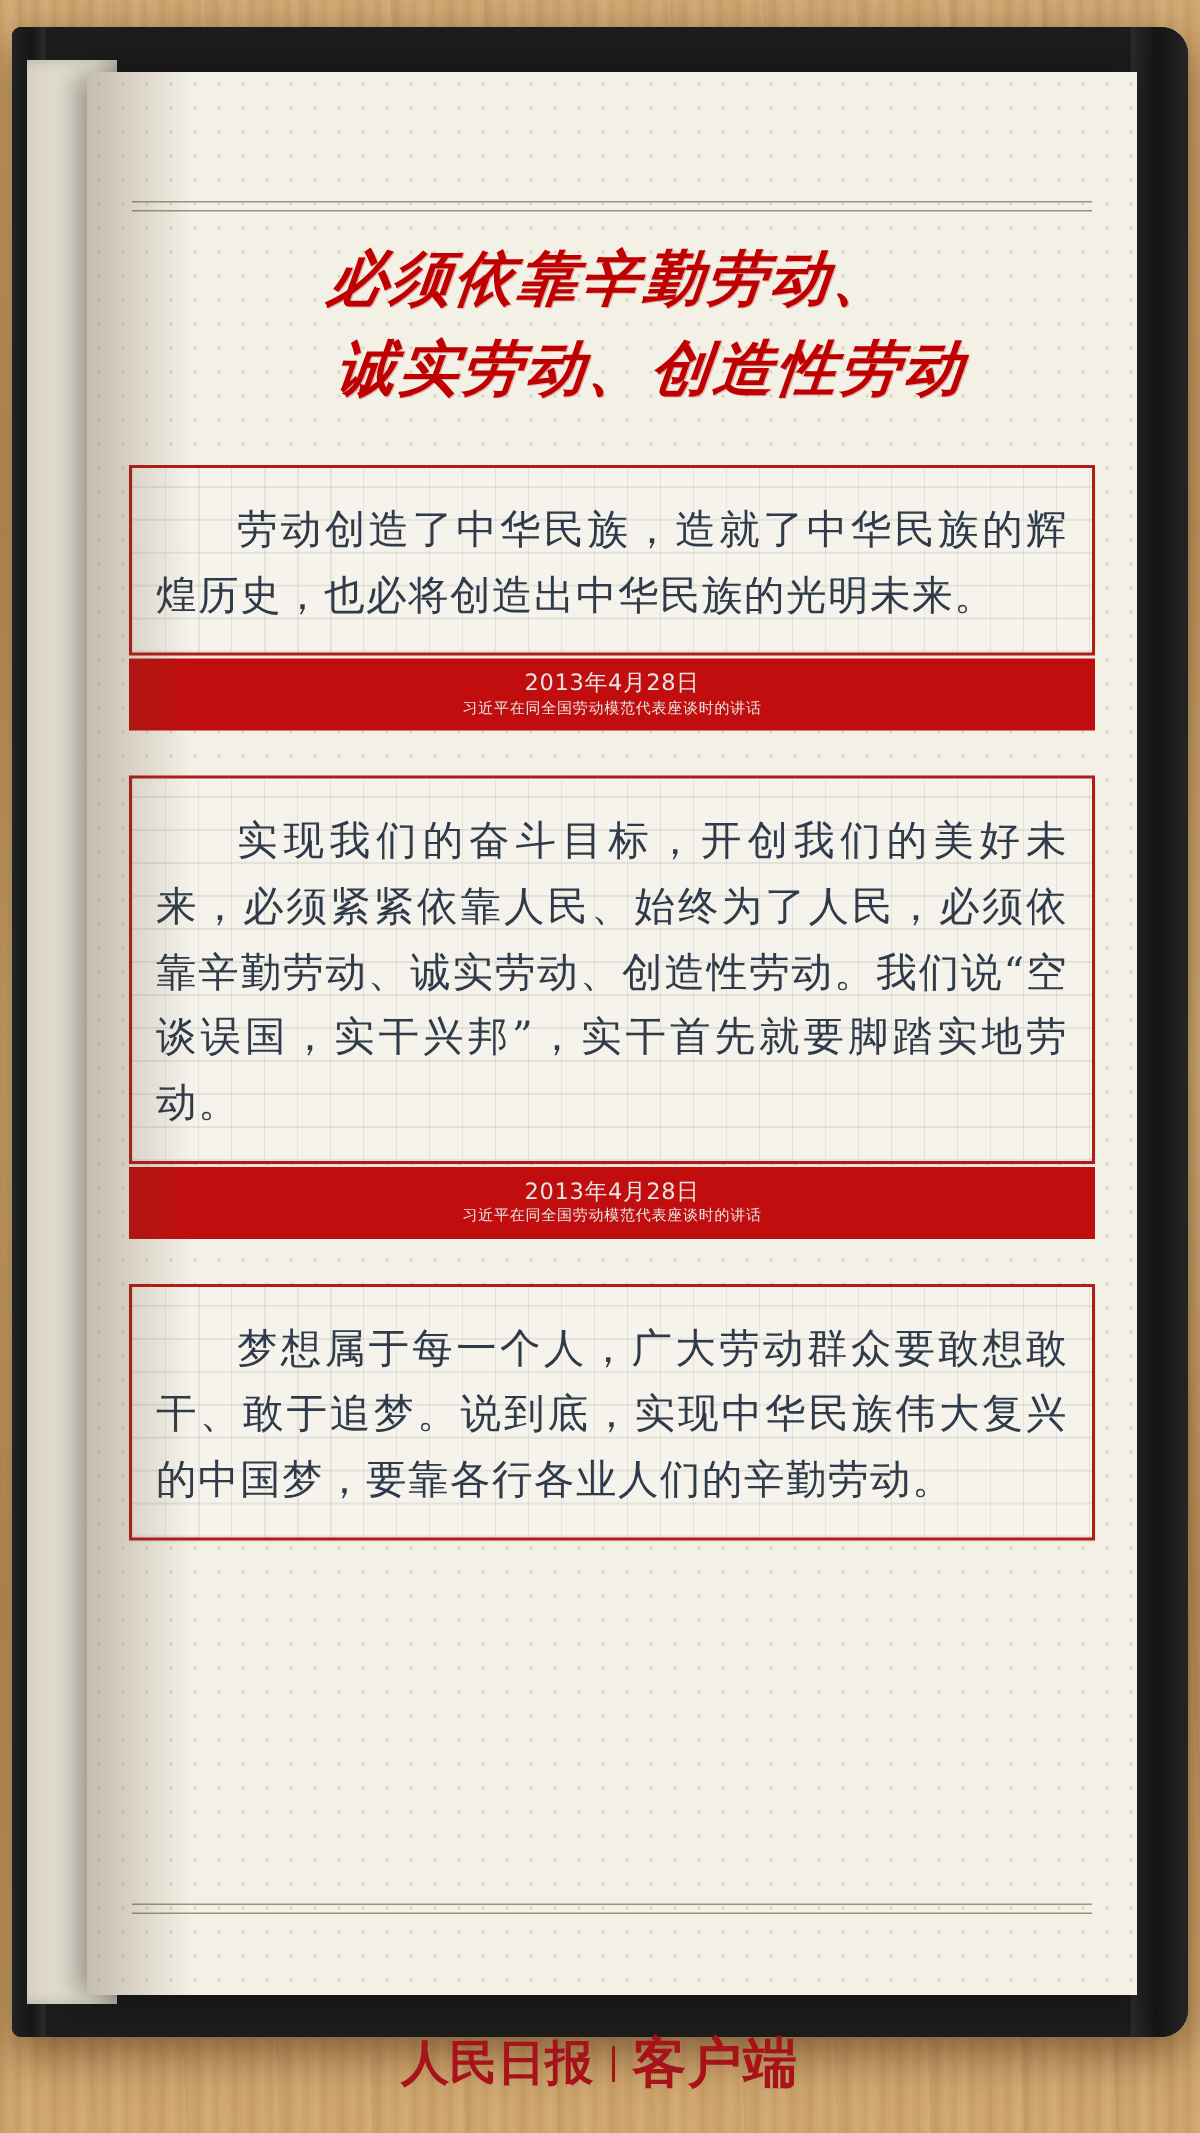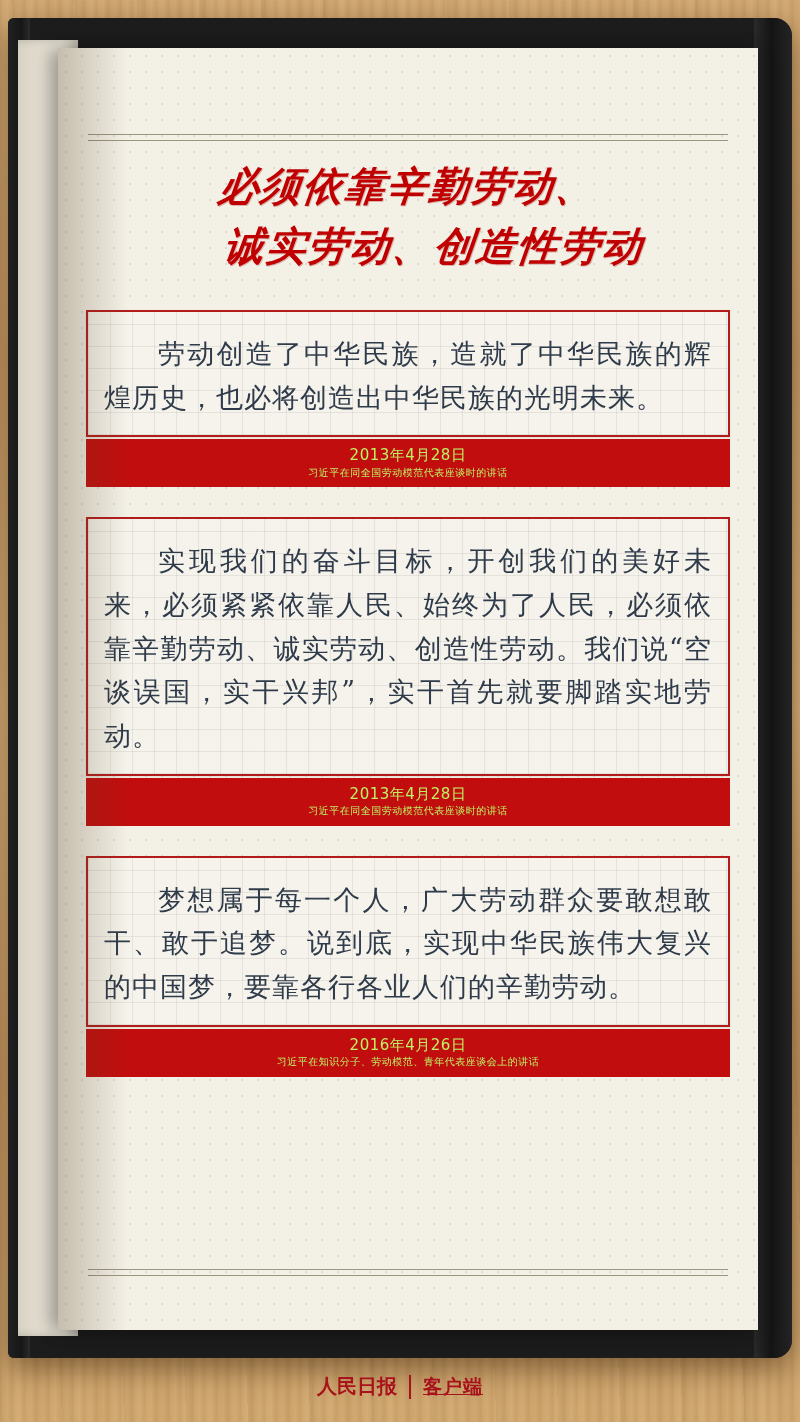--- a/index.html
+++ b/index.html
@@ -166,21 +166,21 @@
     line-height: 1.62;
     color: #2f3b4a;
     text-indent: 2em;
     letter-spacing: 1px;
     text-align: justify;
     word-break: break-all;
   }
 
   .source-bar {
     background: #c10d0d;
-    color: #bef264;
+    color: #e5e5e5;
     text-align: center;
     padding: 6px 8px 8px 8px;
     margin-top: 2px;
   }
   .source-date {
     font-size: 15px;
     line-height: 1.35;
     letter-spacing: 0.5px;
   }
   .source-desc {
@@ -199,32 +199,31 @@
     font-family: "DejaVu Serif", "Liberation Serif", serif;
     font-weight: bold;
     font-size: 26px;
     letter-spacing: 1px;
     display: flex;
     align-items: center;
     justify-content: center;
     gap: 8px;
   }
   .footer .brand-mark {
-    font-size: 20px;
+    font-size: 32px;
     letter-spacing: 0px;
   }
   .footer .bar {
     display: inline-block;
     width: 2px; height: 24px;
     background: #a8121b;
     margin: 0 4px;
   }
   .footer .client {
-    font-size: 19px;
-    text-decoration: underline;
+    font-size: 36px;
   }
 </style>
 </head>
 <body>
 
 <div class="desk"></div>
 
 <div class="notebook">
   <div class="cover-left"></div>
   <div class="cover-right"></div>
@@ -258,24 +257,20 @@
           </div>
           <div class="source-bar">
             <div class="source-date">2013年4月28日</div>
             <div class="source-desc">习近平在同全国劳动模范代表座谈时的讲话</div>
           </div>
         </div>
 
         <div class="card">
           <div class="quote-box">
             <div class="quote-text">梦想属于每一个人，广大劳动群众要敢想敢干、敢于追梦。说到底，实现中华民族伟大复兴的中国梦，要靠各行各业人们的辛勤劳动。</div>
-          </div>
-          <div class="source-bar">
-            <div class="source-date">2016年4月26日</div>
-            <div class="source-desc">习近平在知识分子、劳动模范、青年代表座谈会上的讲话</div>
           </div>
         </div>
 
       </div>
 
       <div class="rule bot-2"></div>
       <div class="rule bot-1"></div>
     </div>
   </div>
 </div>

